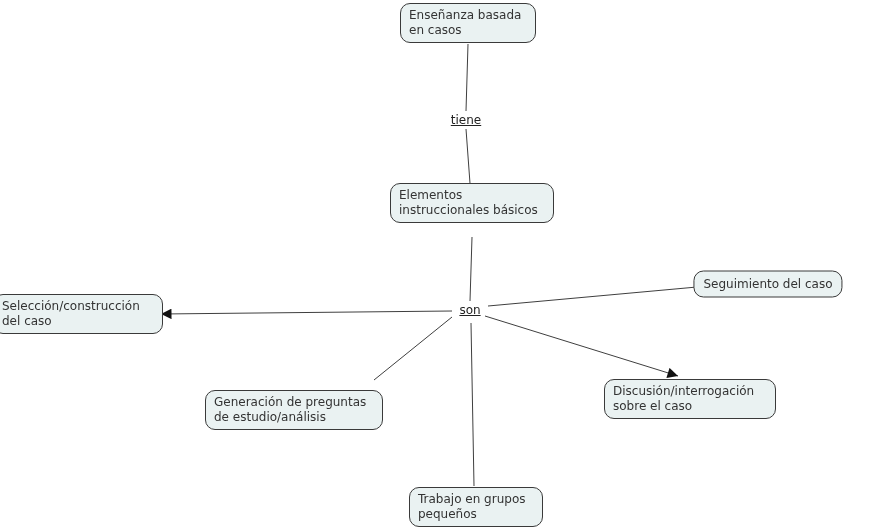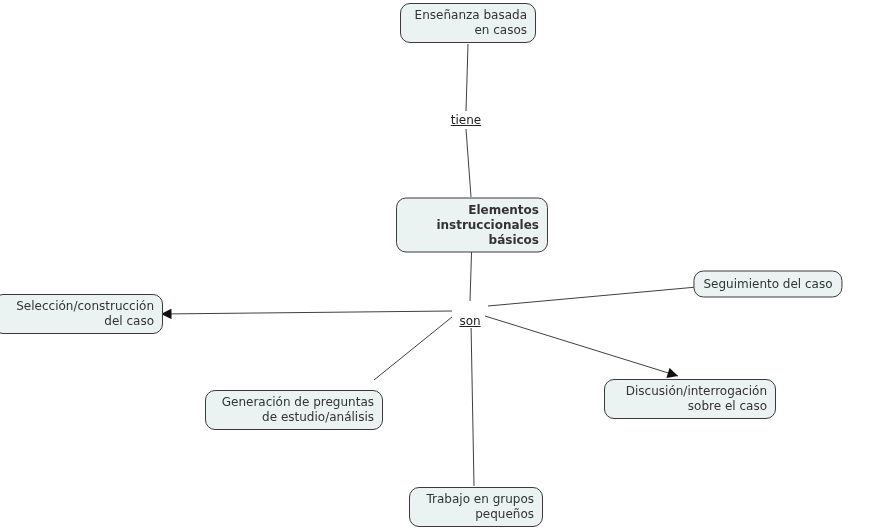--- a/index.html
+++ b/index.html
@@ -27,21 +27,21 @@
     position: absolute;
     transform: translate(-50%, -50%);
     box-sizing: border-box;
     background: #eaf2f2;
     border: 1px solid #3a3a3a;
     border-radius: 10px;
     padding: 4px 8px;
     font-size: 12px;
     line-height: 15px;
     color: #333333;
-    text-align: right;
+    text-align: left;
     cursor: default;
   }
   .cm-node.oneline {
     white-space: nowrap;
     padding: 5px 9px;
   }
   .link-label {
     position: absolute;
     transform: translate(-50%, -50%);
     font-size: 12px;
@@ -74,23 +74,23 @@
       <line x1="485" y1="316" x2="678" y2="376" marker-end="url(#arrow)"></line>
       <line x1="452" y1="317" x2="374" y2="380"></line>
       <line x1="471" y1="323" x2="474" y2="486"></line>
     </g>
   </svg>
 
   <div class="cm-node" style="left:468px; top:23px;  width:136px;">Enseñanza basada en casos</div>
 
   <div class="link-label" style="left:466px; top:120px;">tiene</div>
 
-  <div class="cm-node" style="left:472px; top:225px; width:152px;font-weight:bold;">Elementos instruccionales básicos</div>
+  <div class="cm-node" style="left:472px; top:203px; width:164px;">Elementos instruccionales básicos</div>
 
-  <div class="link-label" style="left:470px; top:321px;">son</div>
+  <div class="link-label" style="left:470px; top:310px;">son</div>
 
   <div class="cm-node oneline" style="left:768px; top:284px;">Seguimiento del caso</div>
 
   <div class="cm-node" style="left:78px;  top:314px; width:170px;">Selección/construcción del caso</div>
 
   <div class="cm-node" style="left:294px; top:402px; width:178px;margin-top:8px;">Generación de preguntas de estudio/análisis</div>
 
   <div class="cm-node" style="left:690px; top:399px; width:172px;">Discusión/interrogación sobre el caso</div>
 
   <div class="cm-node" style="left:476px; top:507px; width:134px;">Trabajo en grupos pequeños</div>

